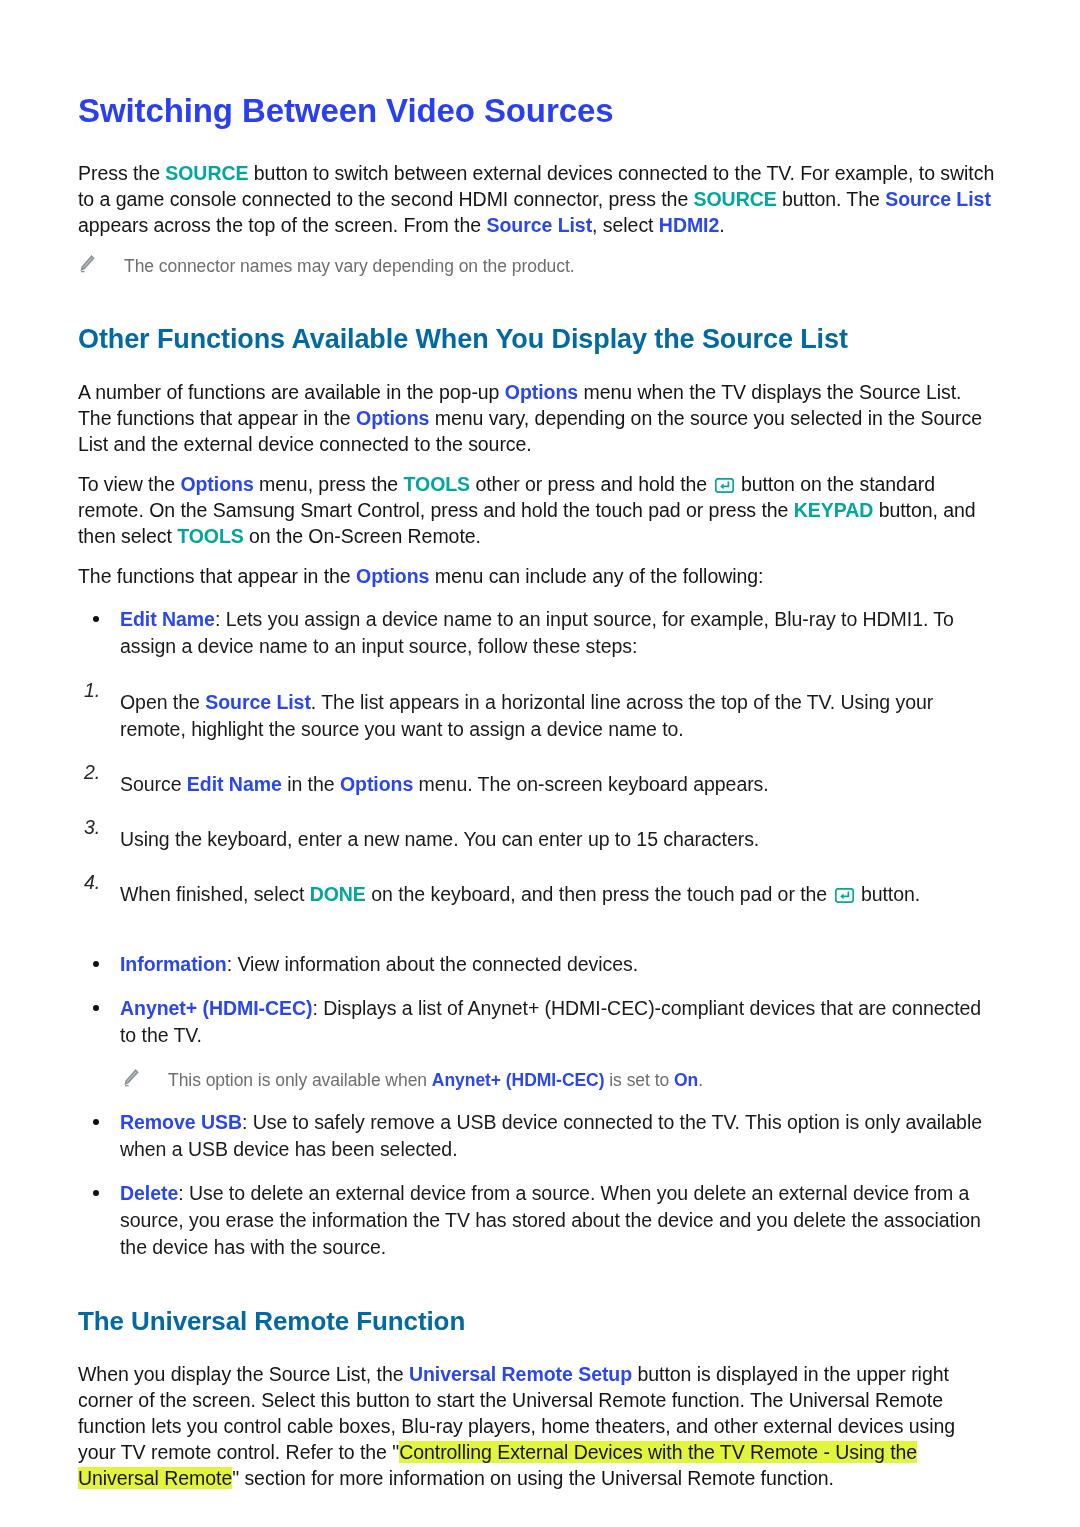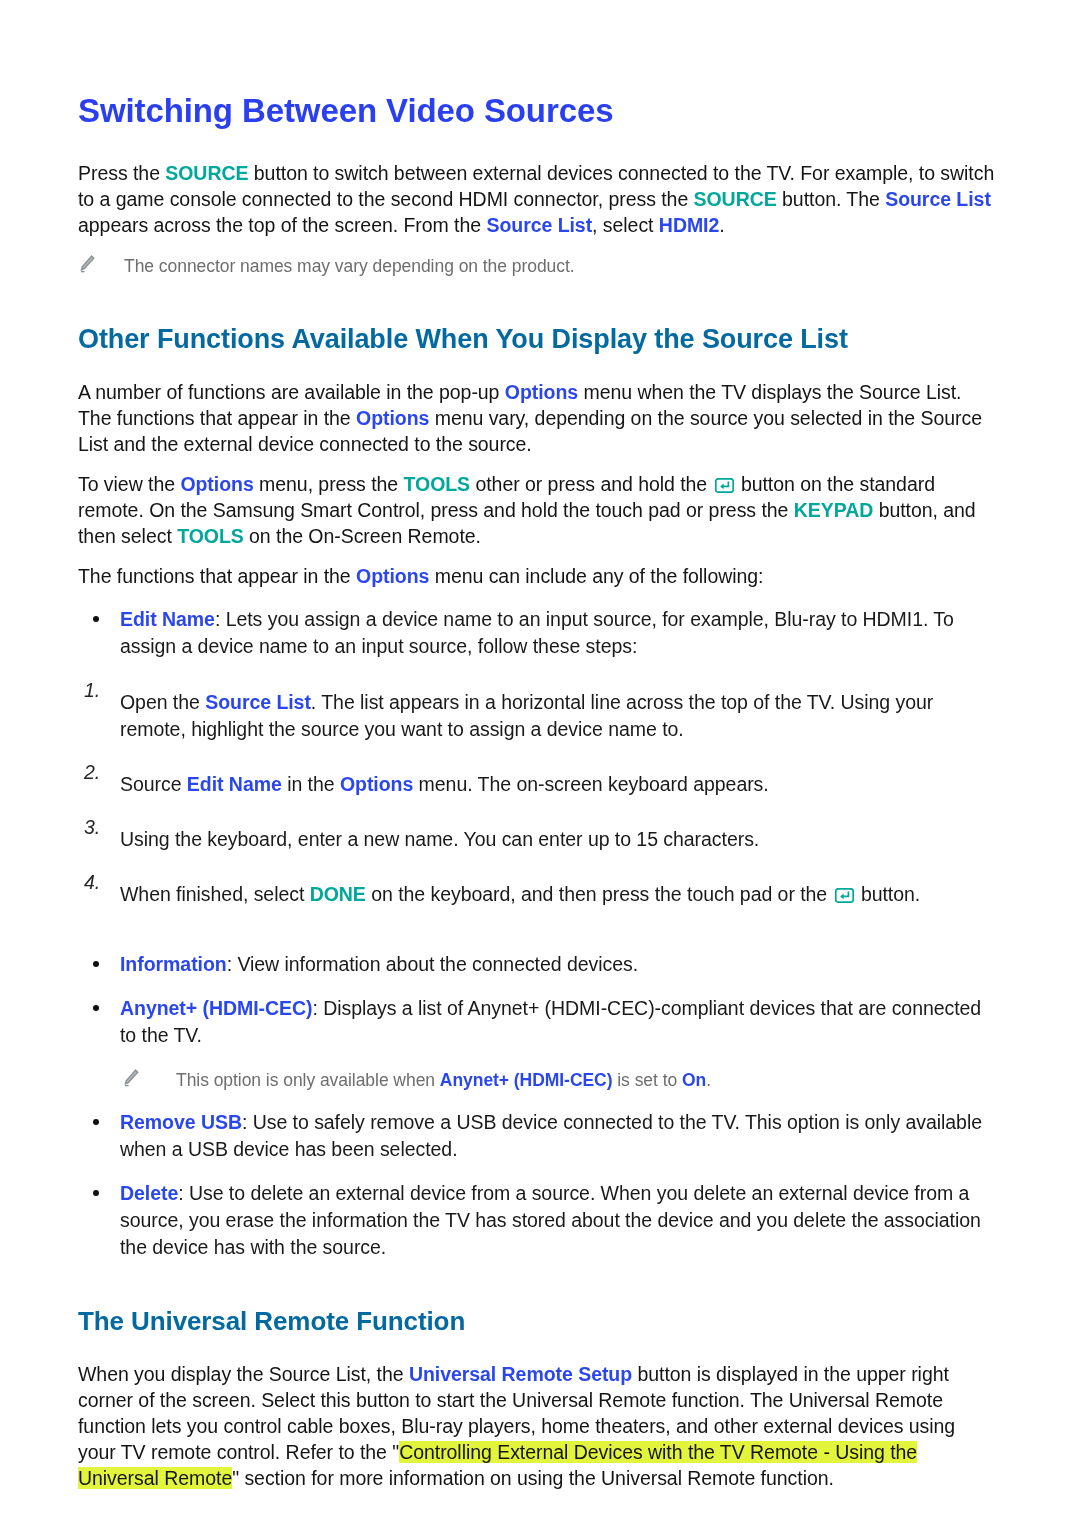--- a/index.html
+++ b/index.html
@@ -68,21 +68,21 @@
     margin: 0 2px;
   }
   .enterkey svg { display:block; }
 
   
   .note {
     display: flex;
     align-items: flex-end;
     margin: 10px 0 14px 0;
   }
-  .note.indent { margin-left: 44px; gap: 8px; }
+  .note.indent { margin-left: 44px; }
   .note .pencil {
     flex: 0 0 auto;
     width: 22px;
     margin-right: 24px;
     padding-top: 2px;
   }
   .note .note-text {
     font-size: 17.5px;
     line-height: 24px;
     color: #6e6e6e;

